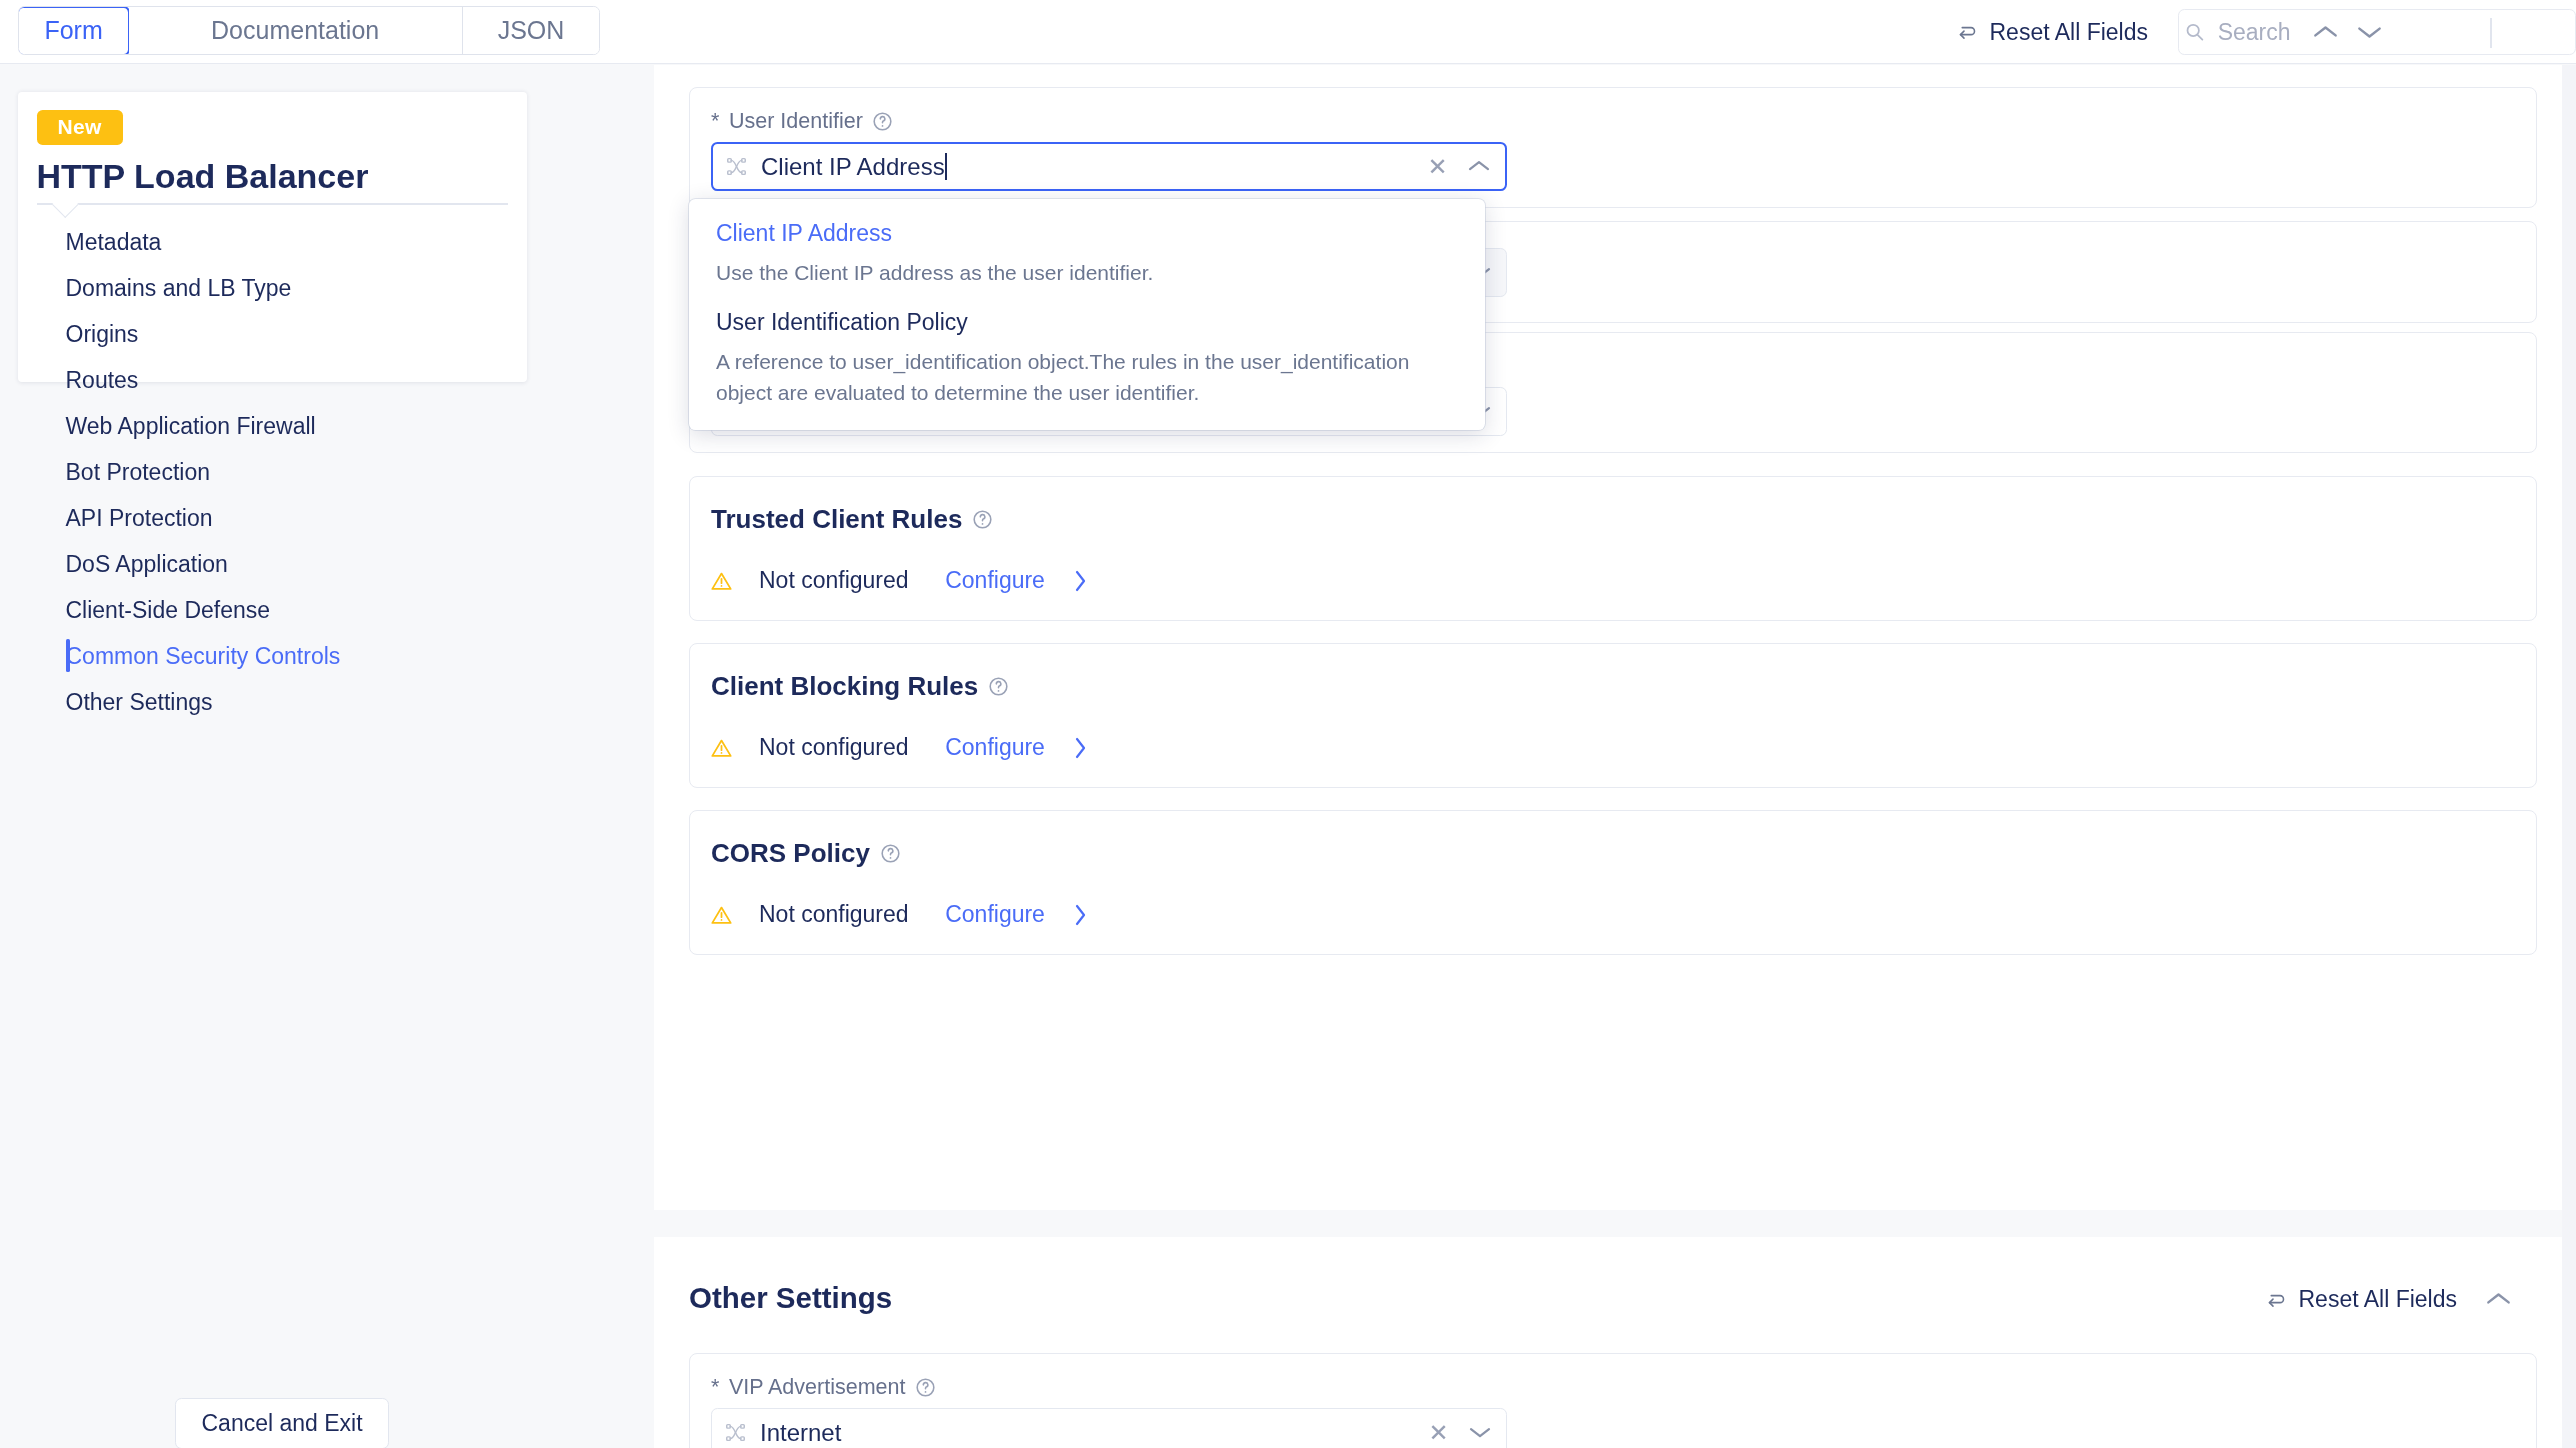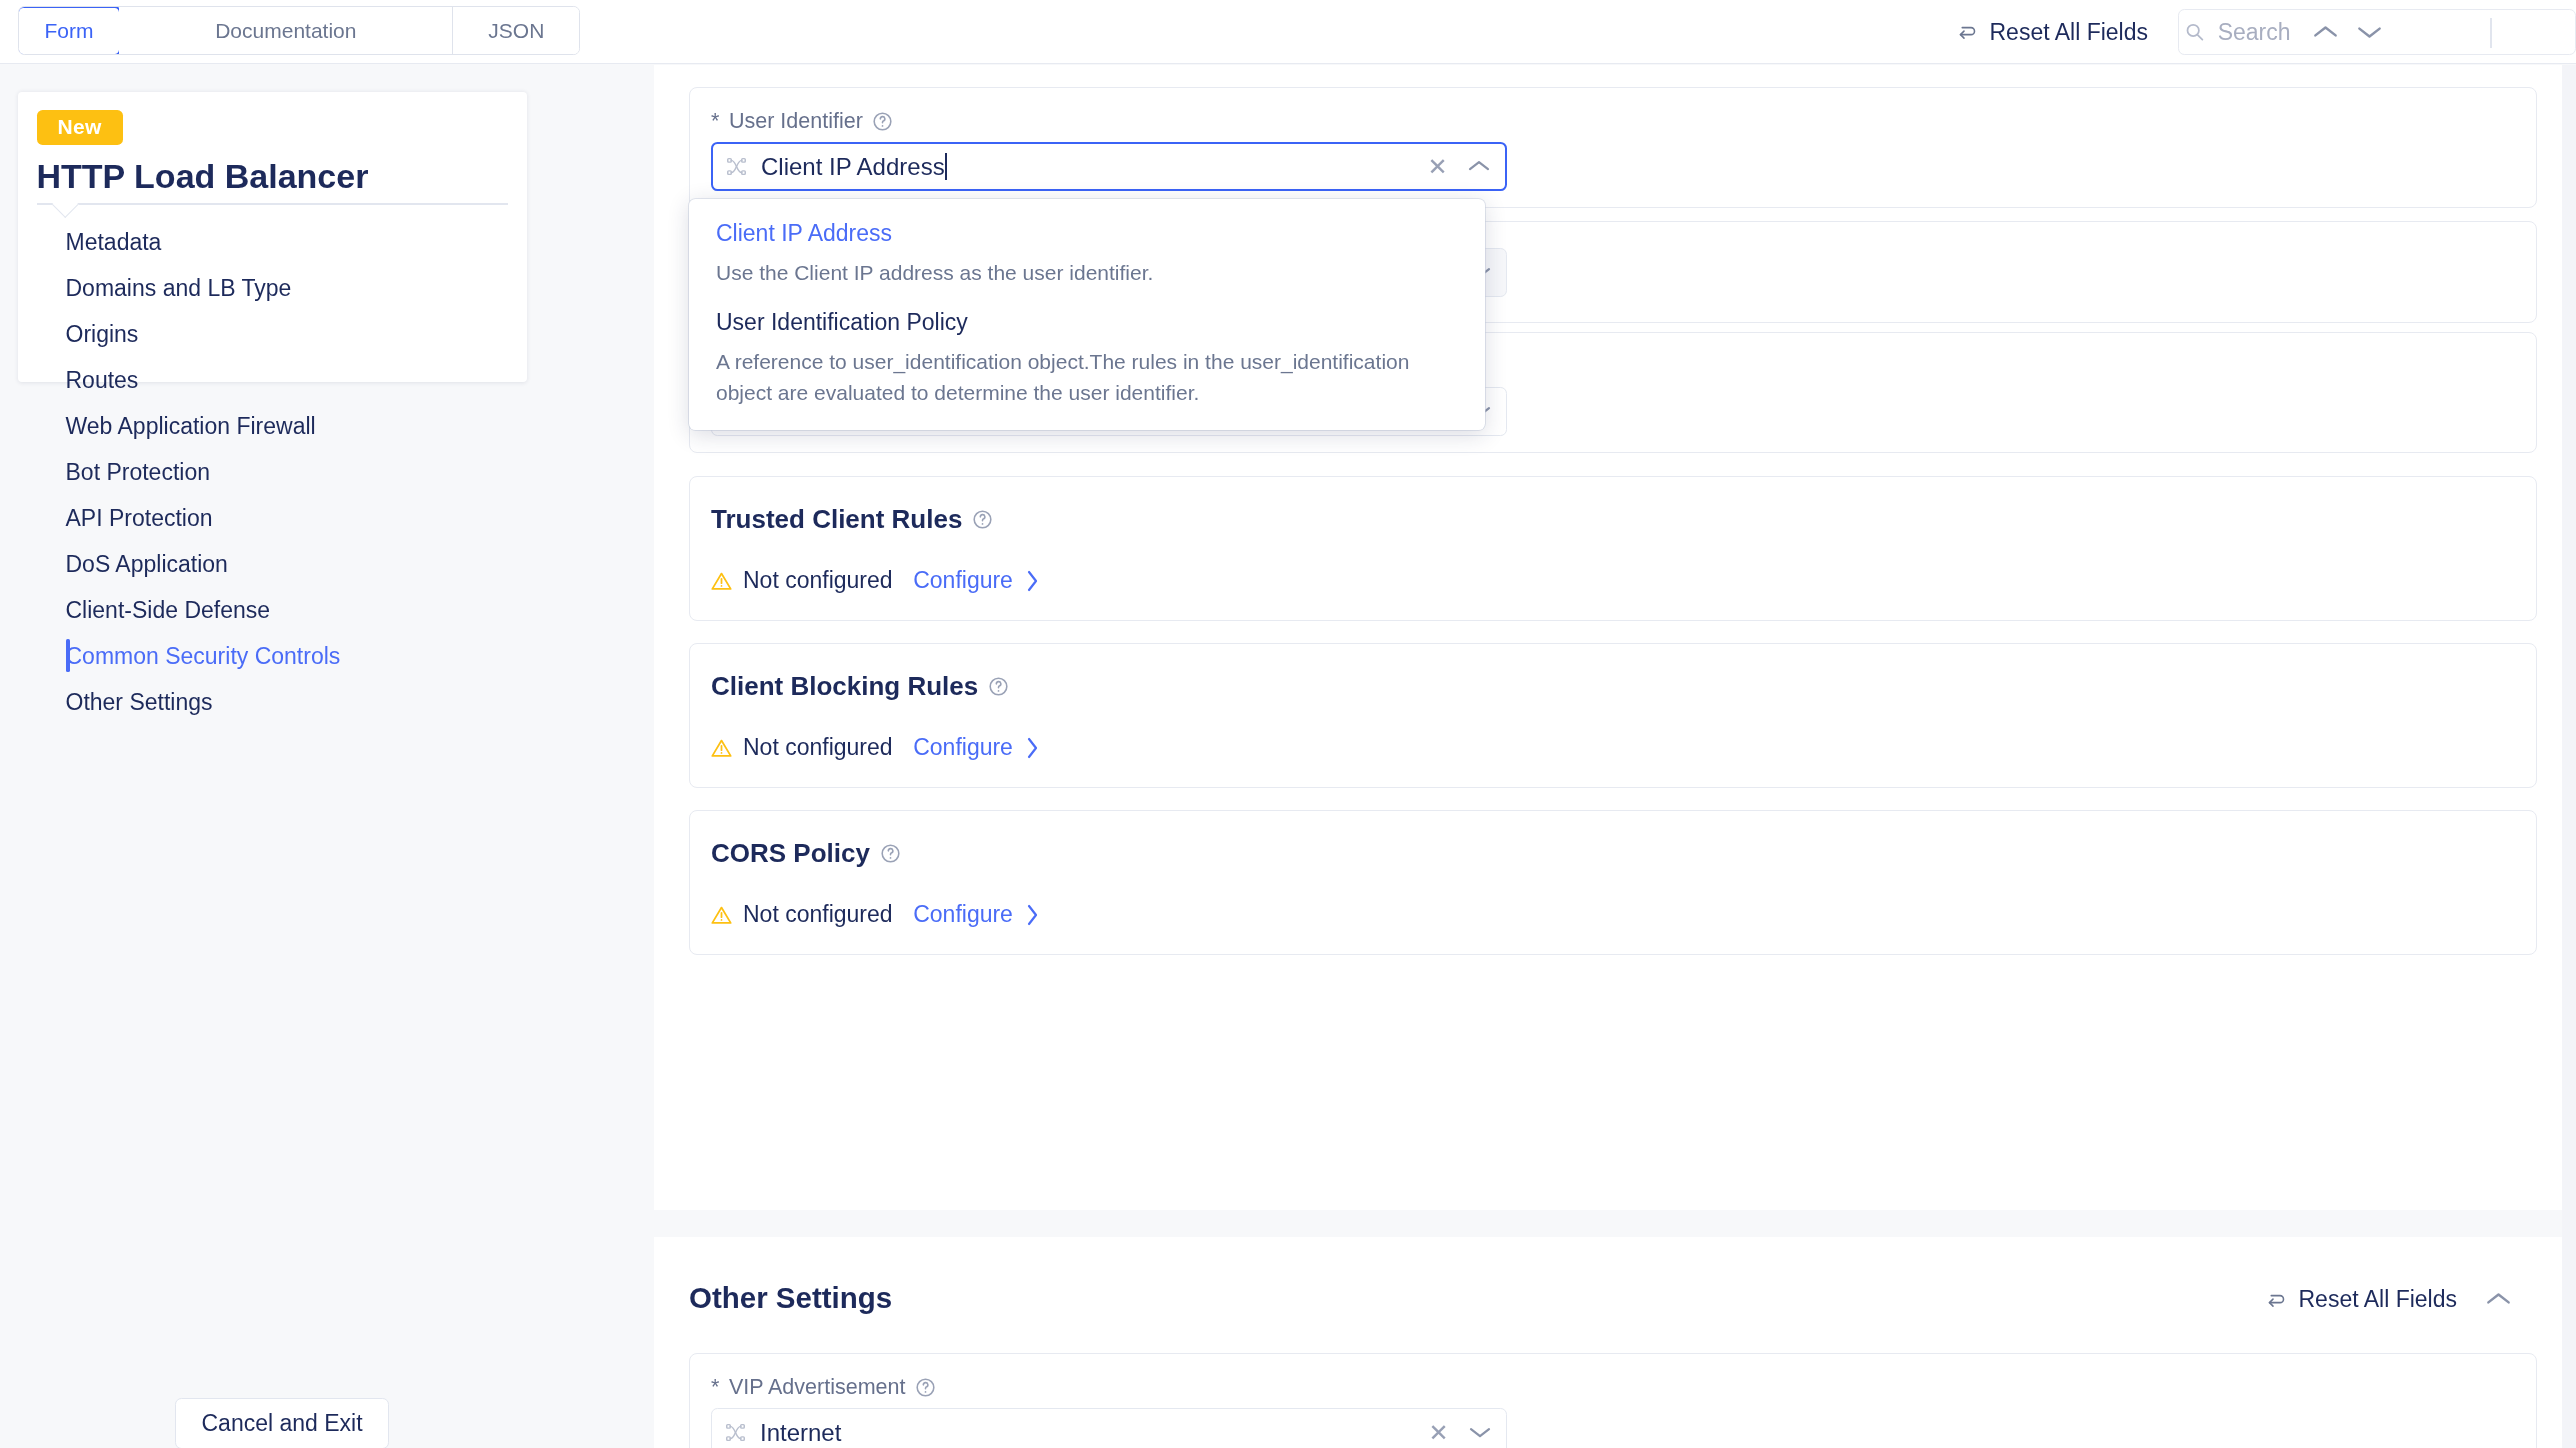--- a/index.html
+++ b/index.html
@@ -17,21 +17,21 @@
     display: flex; align-items: center;
   }
   .seg {
     position: absolute; left: 17.5px; top: 6.4px;
     height: 49px; display: flex; align-items: stretch;
     border: 1.6px solid #dfe3ec; border-radius: 6.4px; background: #fff;
     overflow: hidden;
   }
   .seg-item {
     display: flex; align-items: center; justify-content: center;
-    font-size: 21px; color: #6b7690; padding: 0 35px; cursor: pointer;
+    font-size: 25px; color: #6b7690; padding: 0 35px; cursor: pointer;
     border-right: 1.6px solid #dfe3ec; background: #fff;
     white-space: nowrap;
   }
   .seg-item:last-child { border-right: none; }
   .seg-item.active {
     color: #3b63f6; border: 2.4px solid #3b63f6; border-radius: 6.4px;
     margin: -1.6px; background: #fff; padding: 0 25.5px;
   }
   .topright {
     position: absolute; right: 0; top: 0; height: 64px;
@@ -142,21 +142,21 @@
   .dd-opt-title.sel { color: #4a6cf7; }
   .dd-opt-title.plain { color: #1d2a5b; }
   .dd-opt-desc { font-size: 21px; color: #6b7690; line-height: 1.5; }
   .dd-opt { margin-bottom: 21px; }
 
   .card-heading {
     font-size: 26px; font-weight: bold; color: #1d2a5b;
     display: flex; align-items: center; gap: 9.6px;
   }
   .notcfg-row {
-    display: flex; align-items: center; gap: 11px; margin-top: 22px;
+    display: flex; align-items: center; gap: 27px; margin-top: 22px;
   }
   .notcfg-text { font-size: 23px; color: #1d2a5b; }
   .cfg-link {
     font-size: 23px; color: #4a6cf7; cursor: pointer; margin-left: 9.6px;
   }
 
   
   .othersettings {
     position: absolute; left: 654px; top: 1237px; width: 1922px; height: 212px;
     background: #ffffff;

